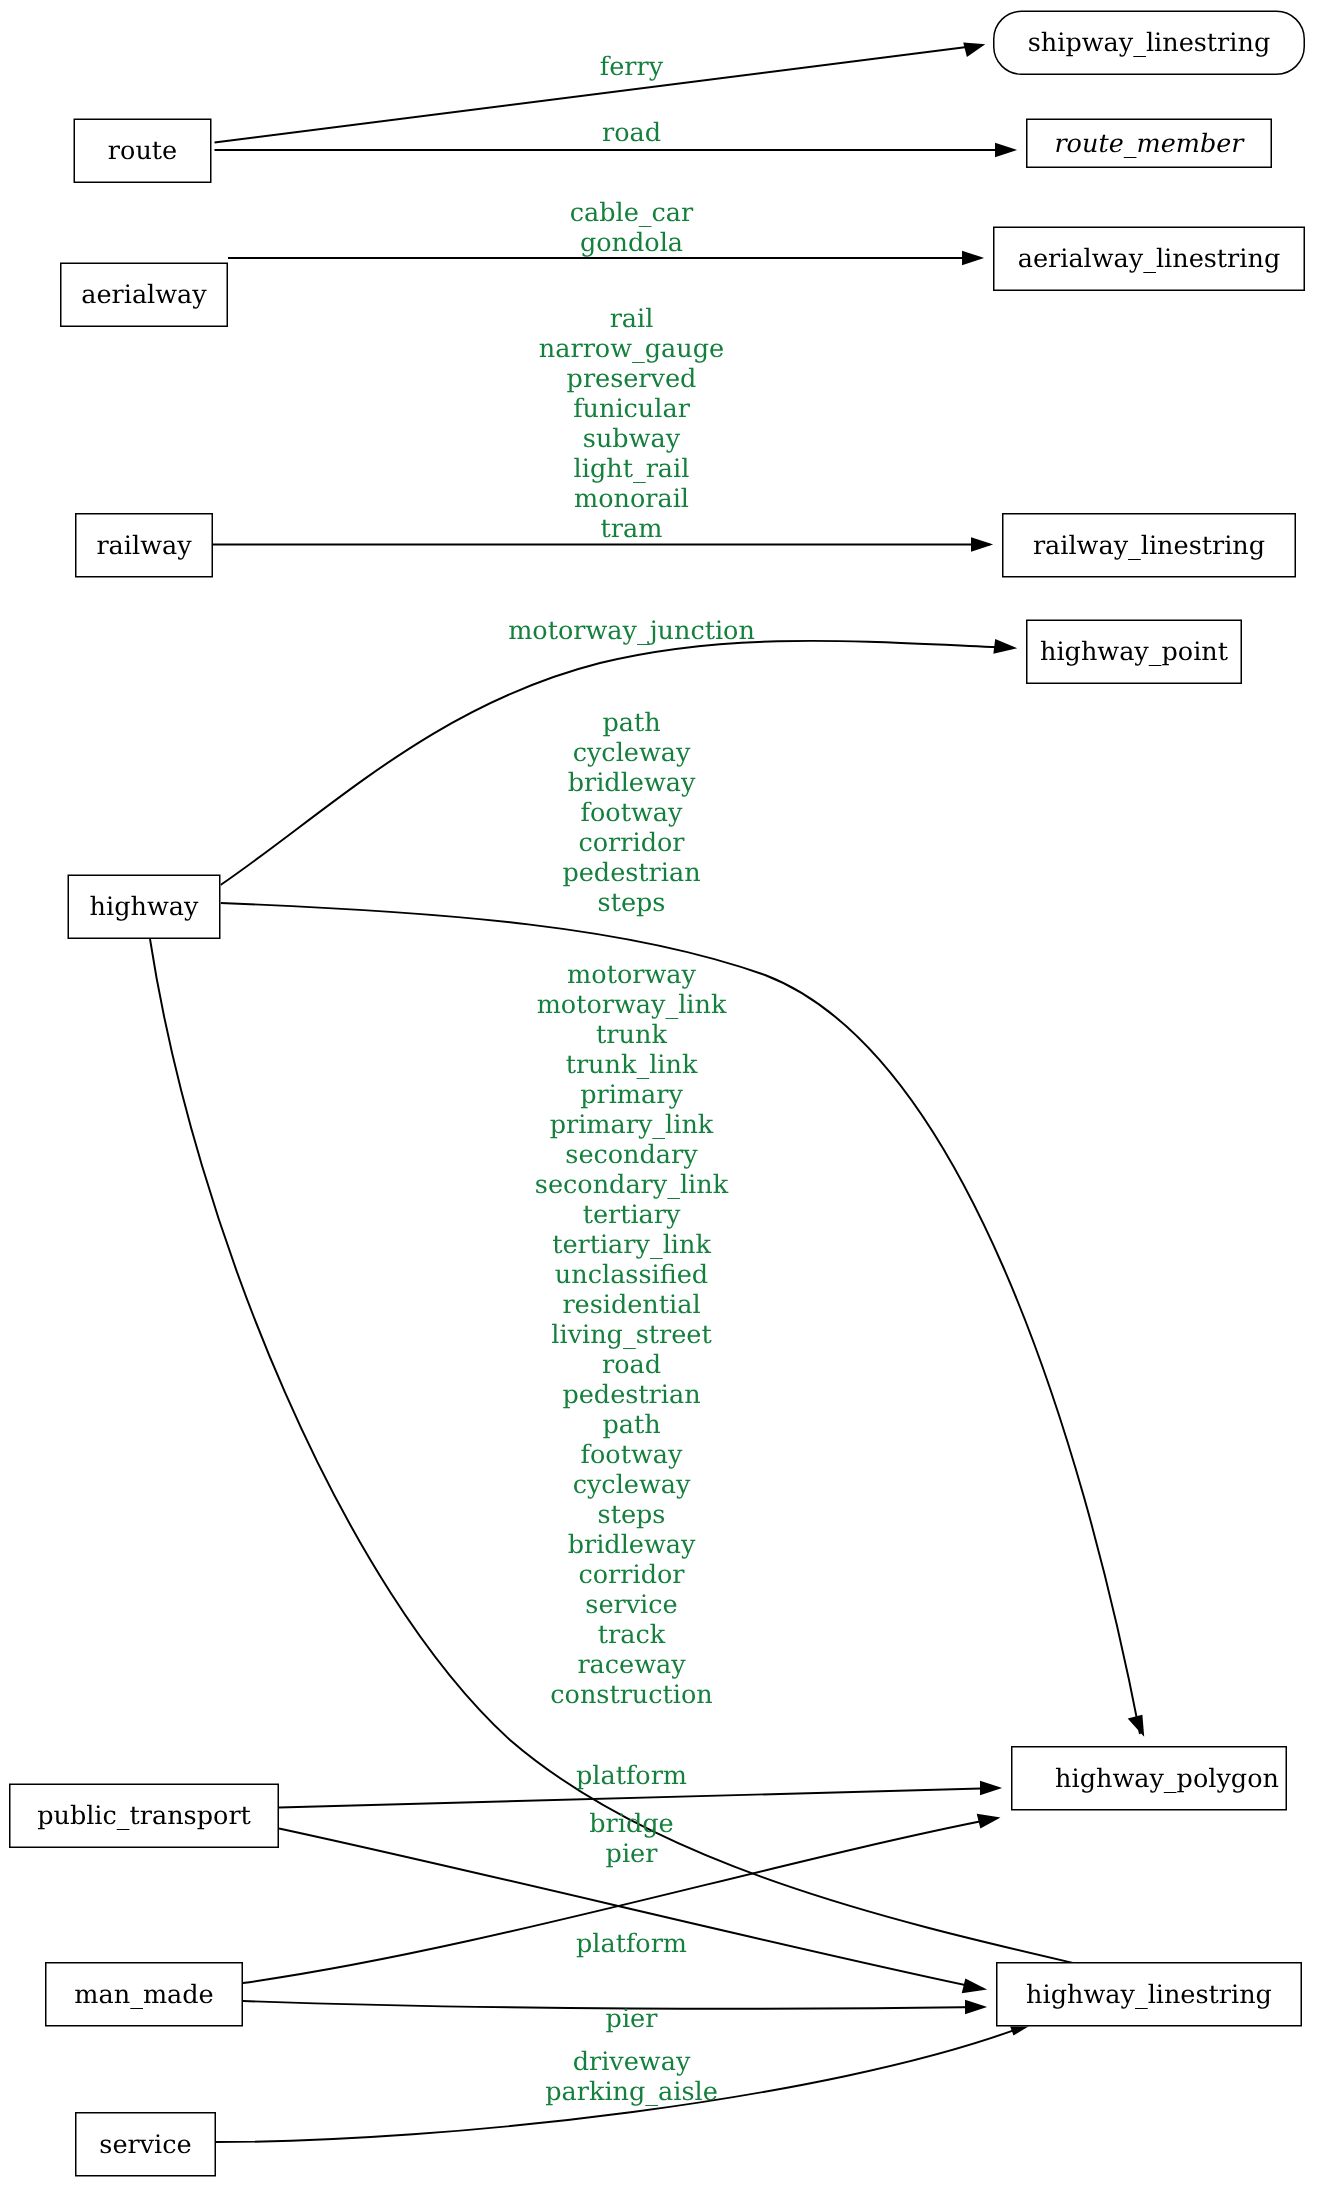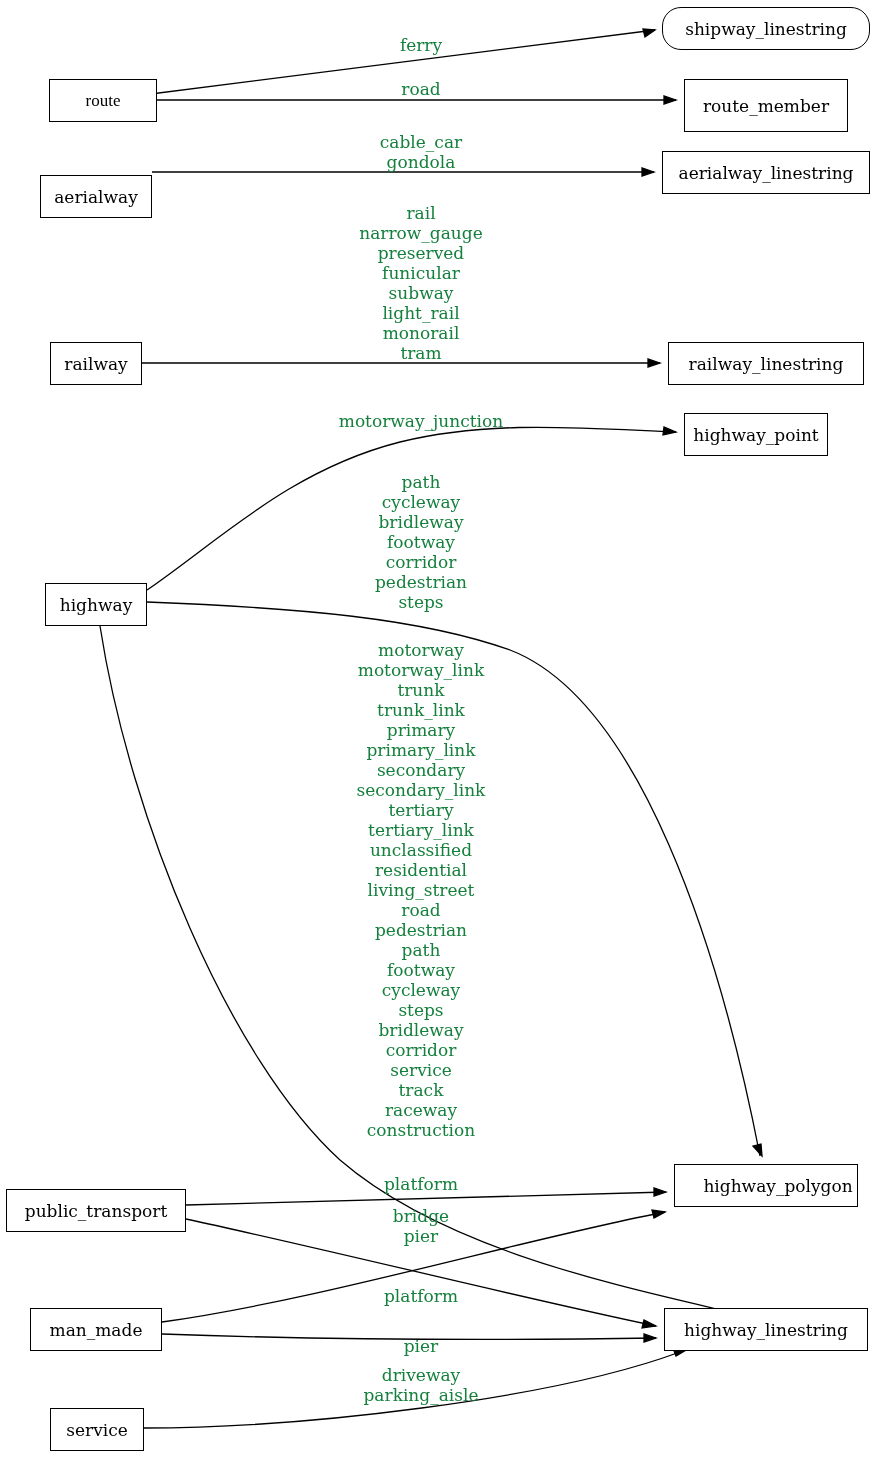--- a/index.html
+++ b/index.html
@@ -73,23 +73,23 @@
         <path d="M 665,1212 L 652,1210 L 654,1218 Z" fill="#000000" stroke="#000000" stroke-width="1.3"></path>
         <path d="M 186,1219 C 330,1250 530,1300 656,1326" fill="none" stroke="#000000" stroke-width="1.3"></path>
         <path d="M 656,1326 L 644,1320 L 642,1328 Z" fill="#000000" stroke="#000000" stroke-width="1.3"></path>
         <path d="M 162,1334 C 330,1340 520,1340 656,1338" fill="none" stroke="#000000" stroke-width="1.3"></path>
         <path d="M 656,1338 L 644,1334 L 644,1342 Z" fill="#000000" stroke="#000000" stroke-width="1.3"></path>
         <path d="M 144,1428 C 300,1428 550,1400 680,1352" fill="none" stroke="#000000" stroke-width="1.3"></path>
         <path d="M 686,1350 L 673,1348 L 676,1356 Z" fill="#000000" stroke="#000000" stroke-width="1.3"></path>
       </g>
   </svg>
   <div id="node-layer">
-      <div class="node" style="left: 49px; top: 79px; width: 108px; height: 43px; font-family: Liberation Serif, serif;">route</div>
+      <div class="node" style="left: 49px; top: 79px; width: 92px; height: 43px;">route</div>
       <div class="node" style="left: 662px; top: 7px; width: 208px; height: 43px; border-radius: 19px;">shipway_linestring</div>
-      <div class="node" style="left: 684px; top: 79px; width: 164px; height: 53px;">route_member</div>
+      <div class="node" style="left: 684px; top: 79px; width: 164px; height: 33px; font-style: italic;">route_member</div>
       <div class="node" style="left: 40px; top: 151px; width: 112px; height: 43px; margin-top: 24px;">aerialway</div>
       <div class="node" style="left: 662px; top: 151px; width: 208px; height: 43px;">aerialway_linestring</div>
       <div class="node" style="left: 50px; top: 342px; width: 92px; height: 43px;">railway</div>
       <div class="node" style="left: 668px; top: 342px; width: 196px; height: 43px;">railway_linestring</div>
       <div class="node" style="left: 684px; top: 413px; width: 144px; height: 43px;">highway_point</div>
       <div class="node" style="left: 45px; top: 583px; width: 102px; height: 43px;">highway</div>
       <div class="node" style="left: 674px; top: 1164px; width: 184px; height: 43px; padding-left: 24px;">highway_polygon</div>
       <div class="node" style="left: 6px; top: 1189px; width: 180px; height: 43px;">public_transport</div>
       <div class="node" style="left: 30px; top: 1308px; width: 132px; height: 43px;">man_made</div>
       <div class="node" style="left: 664px; top: 1308px; width: 204px; height: 43px;">highway_linestring</div>

